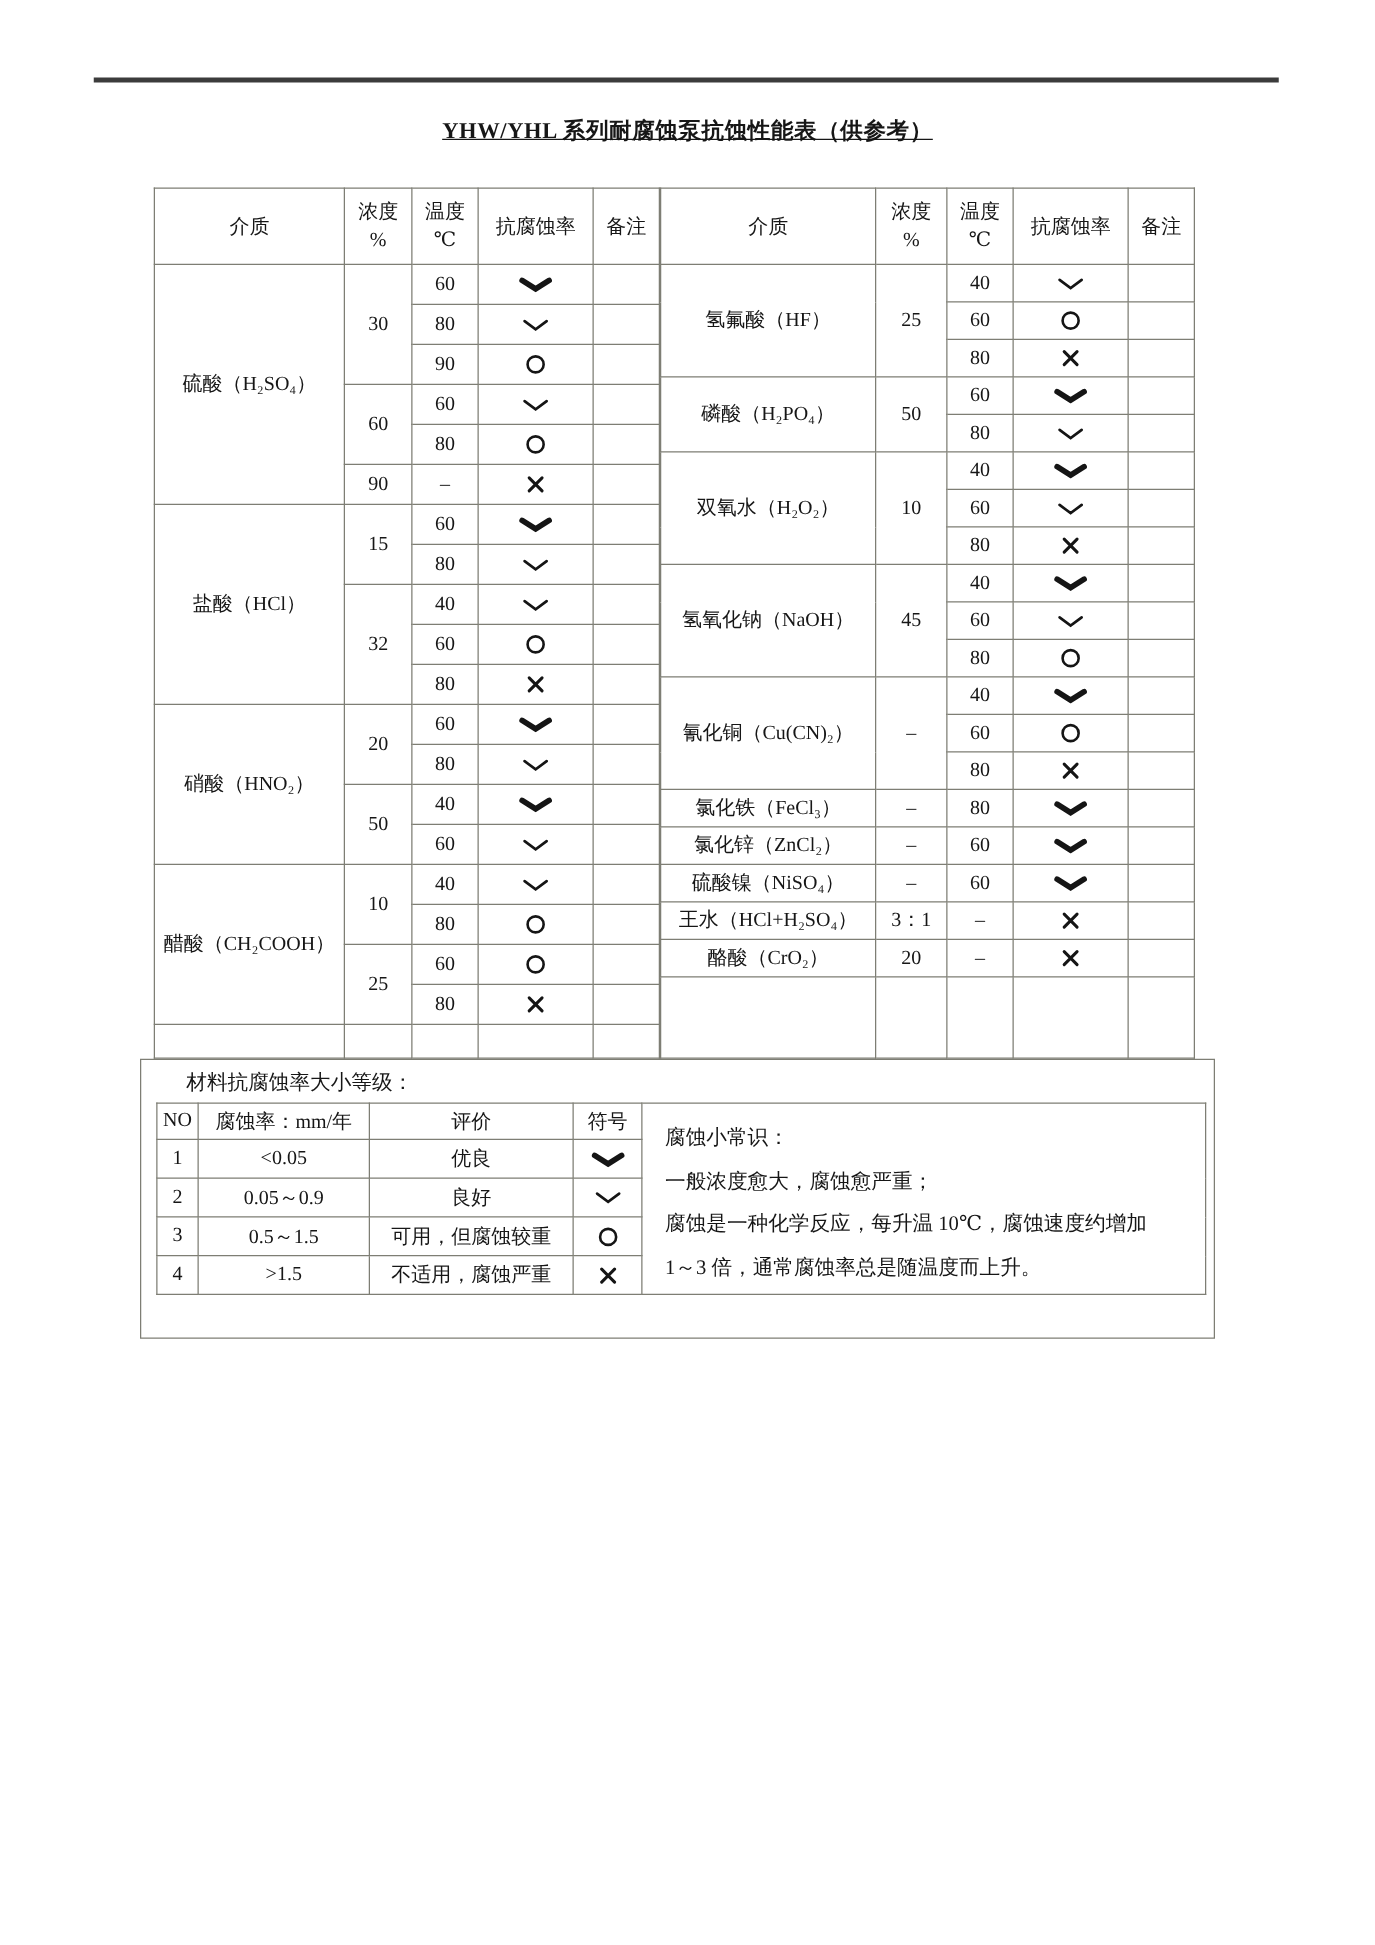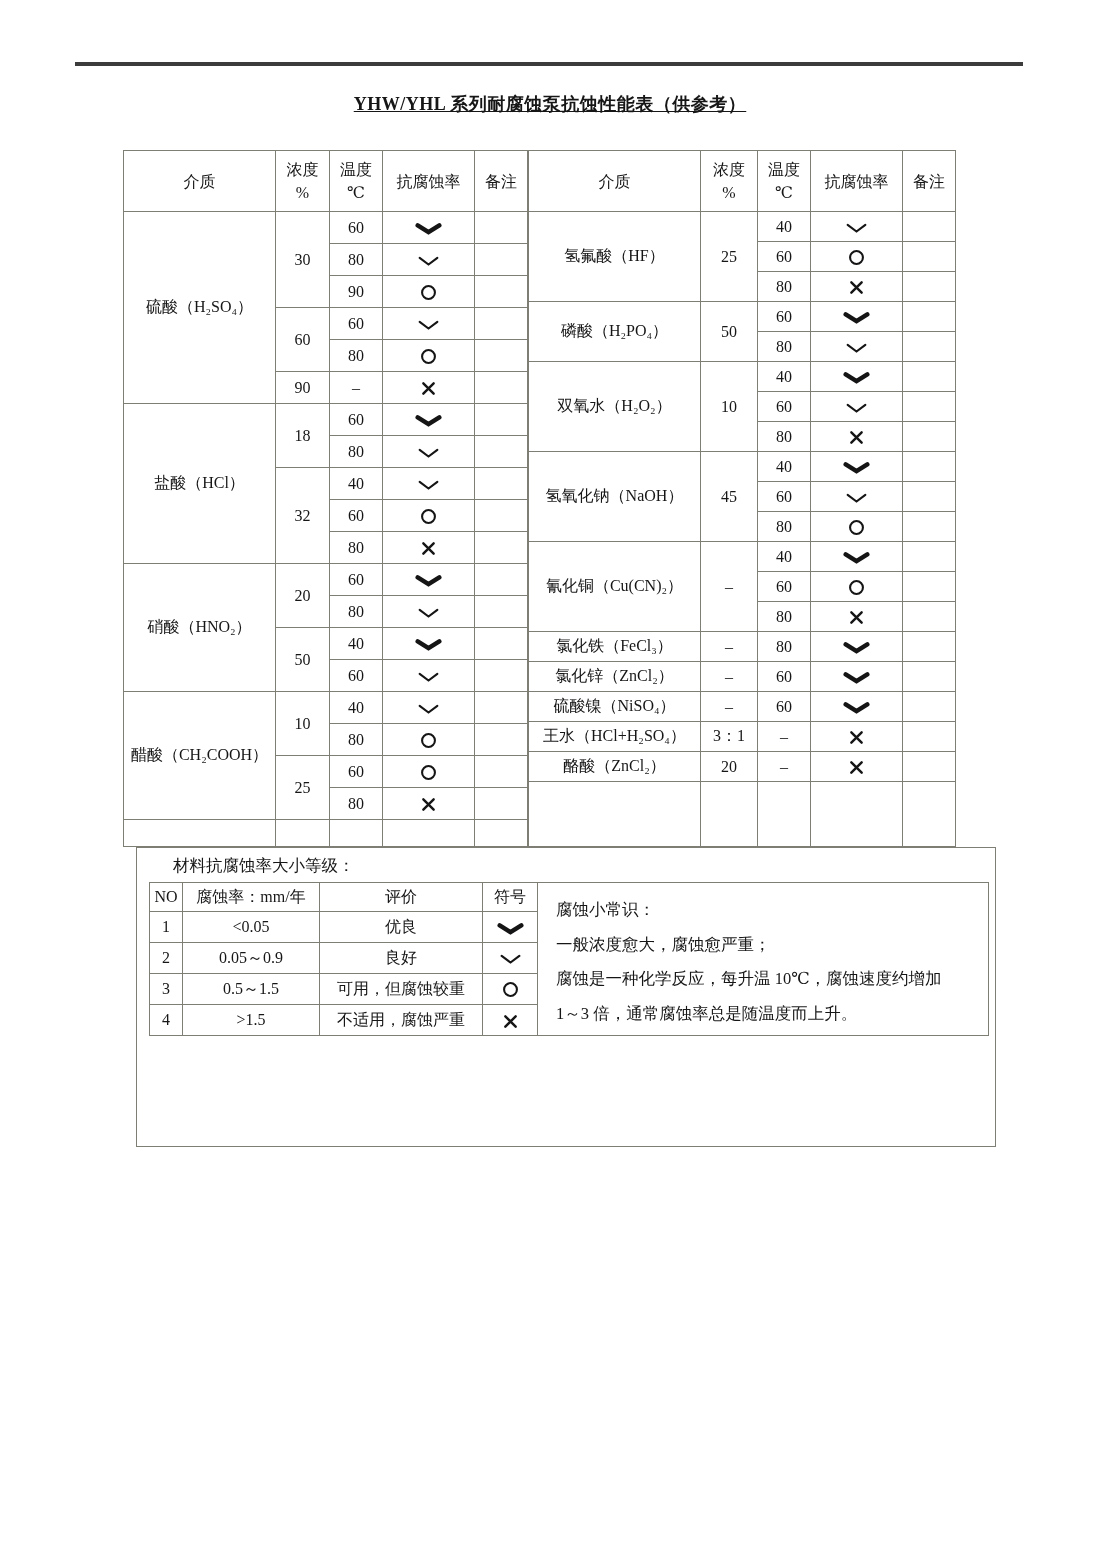--- a/index.html
+++ b/index.html
@@ -16,21 +16,21 @@
   .spacer-col{width:29px;box-sizing:border-box;
               border-top:1.5px solid #7e7e74;border-bottom:1.5px solid #7e7e74;}
   .half th,.half td{border:1.5px solid #7e7e74;text-align:center;vertical-align:middle;
                     font-weight:normal;font-size:16px;padding:0;overflow:hidden;}
   .half tr.hdr{height:61px;}
   .half tr.hdr th{line-height:23px;}
   .half-left tr.data{height:32px;}
   .half-right tr.data{height:30px;}
   tr.filler{height:auto;}
   .symwrap{display:inline-block;vertical-align:middle;line-height:0;}
-  .legend-box{position:absolute;left:136px;top:847px;width:860px;height:300px;
+  .legend-box{position:absolute;left:112px;top:847px;width:860px;height:224px;
               border:1.5px solid #7e7e74;box-sizing:border-box;}
   .legend-intro{position:absolute;left:36px;top:7px;font-size:16.5px;}
   .legend-table{position:absolute;left:12px;top:34px;width:839px;}
   .legend-table th,.legend-table td{border:1.5px solid #7e7e74;text-align:center;
         vertical-align:middle;font-weight:normal;font-size:16px;padding:0;}
   .legend-table tr{height:31px;}
   .legend-table tr.lhdr{height:29px;}
   td.knowledge{text-align:left;vertical-align:top;padding:10px 8px 0 18px;}
   .kl{font-size:16.5px;line-height:34.5px;white-space:nowrap;}
   .footnote{position:absolute;left:0;top:196px;width:100%;text-align:center;font-size:16.5px;}
@@ -100,21 +100,21 @@
           <tr class="data">
             <td rowspan="1">90</td>
             <td>–</td>
             <td><span class="symwrap"><svg width="15" height="15" viewBox="0 0 16 16">
                   <path d="M2.5 2.5 L13.5 13.5 M13.5 2.5 L2.5 13.5" fill="none" stroke="#151515" stroke-width="2.6" stroke-linecap="round"></path>
                 </svg></span></td>
             <td></td>
           </tr>
           <tr class="data">
             <td class="medium" rowspan="5">盐酸（HCl）</td>
-            <td rowspan="2">18</td>
+            <td rowspan="2">15</td>
             <td>60</td>
             <td><span class="symwrap"><svg width="27" height="13" viewBox="0 0 30 14">
                   <path d="M3 3.5 L15 11 L27 3.5" fill="none" stroke="#151515" stroke-width="5" stroke-linecap="round" stroke-linejoin="miter"></path>
                 </svg></span></td>
             <td></td>
           </tr>
           <tr class="data">
             <td>80</td>
             <td><span class="symwrap"><svg width="23" height="12" viewBox="0 0 26 13">
                   <path d="M3 3 L13 10.5 L23 3" fill="none" stroke="#151515" stroke-width="2.4" stroke-linecap="round"></path>
@@ -369,21 +369,21 @@
           <tr class="data">
             <td class="medium" rowspan="1">王水（HCl+H₂SO₄）</td>
             <td rowspan="1">3：1</td>
             <td>–</td>
             <td><span class="symwrap"><svg width="15" height="15" viewBox="0 0 16 16">
                   <path d="M2.5 2.5 L13.5 13.5 M13.5 2.5 L2.5 13.5" fill="none" stroke="#151515" stroke-width="2.6" stroke-linecap="round"></path>
                 </svg></span></td>
             <td></td>
           </tr>
           <tr class="data">
-            <td class="medium" rowspan="1">酪酸（ZnCl₂）</td>
+            <td class="medium" rowspan="1">酪酸（CrO₂）</td>
             <td rowspan="1">20</td>
             <td>–</td>
             <td><span class="symwrap"><svg width="15" height="15" viewBox="0 0 16 16">
                   <path d="M2.5 2.5 L13.5 13.5 M13.5 2.5 L2.5 13.5" fill="none" stroke="#151515" stroke-width="2.6" stroke-linecap="round"></path>
                 </svg></span></td>
             <td></td>
           </tr>
           <tr class="filler">
             <td></td>
             <td></td>

